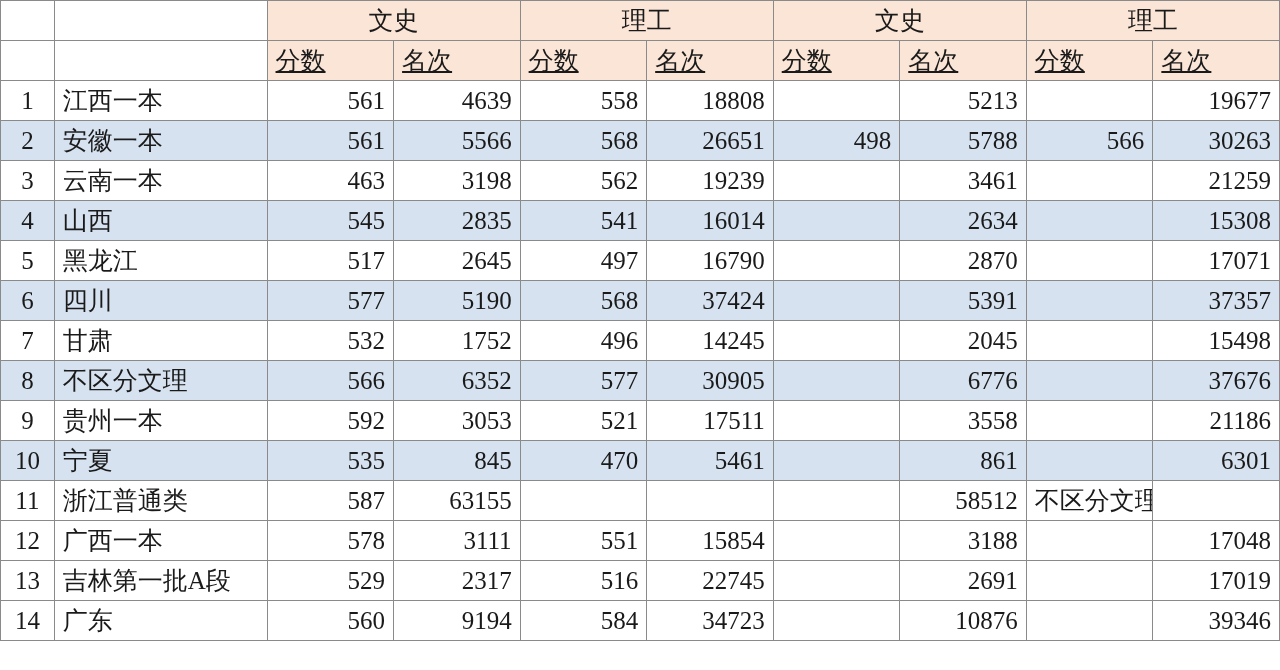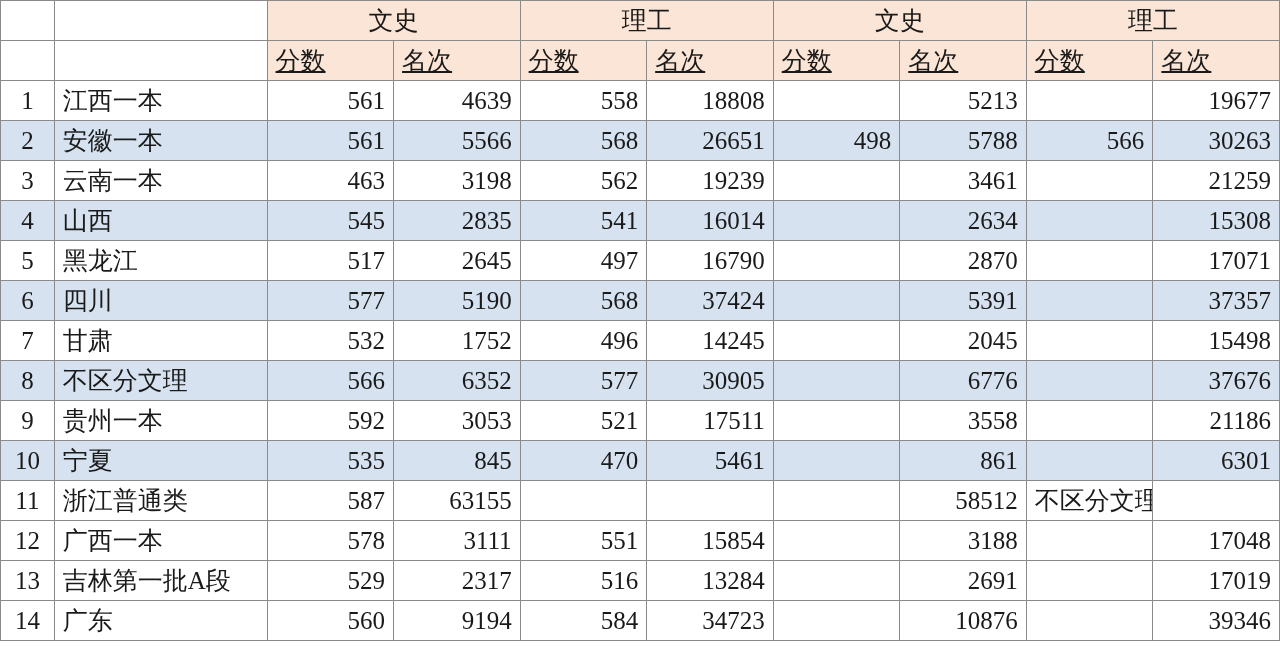--- a/index.html
+++ b/index.html
@@ -255,21 +255,21 @@
         <td class="num">3188</td>
         <td class="num"></td>
         <td class="num">17048</td>
       </tr>
       <tr>
         <td class="idx">13</td>
         <td class="name">吉林第一批A段</td>
         <td class="num">529</td>
         <td class="num red">2317</td>
         <td class="num">516</td>
-        <td class="num red">13284</td>
+        <td class="num red">22745</td>
         <td class="num"></td>
         <td class="num">2691</td>
         <td class="num"></td>
         <td class="num">17019</td>
       </tr>
       <tr>
         <td class="idx">14</td>
         <td class="name">广东</td>
         <td class="num">560</td>
         <td class="num red">9194</td>

